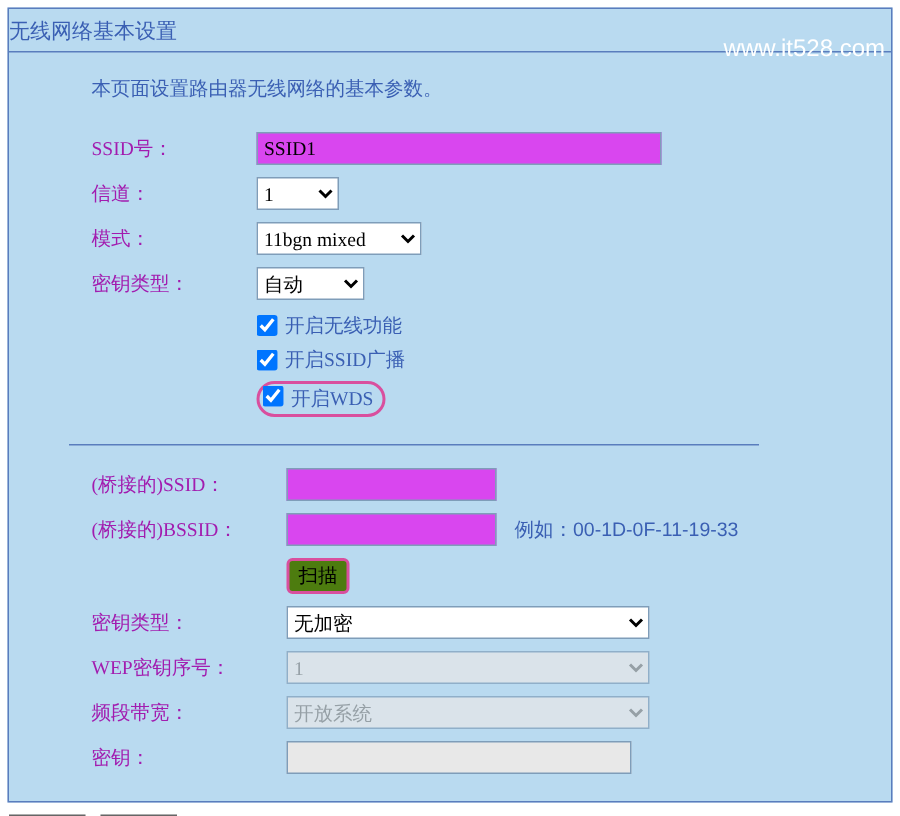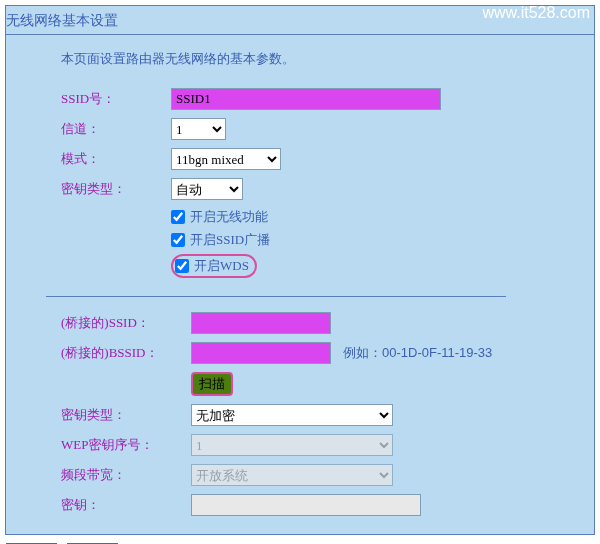--- a/index.html
+++ b/index.html
@@ -18,21 +18,21 @@
 }
 .panel-title {
   color: #3a5fb3;
   font-size: 14px;
   padding: 6px 10px 4px 0;
   border-bottom: 1px solid #5a7dbd;
 }
 .watermark {
   position: absolute;
   right: 10px;
-  top: 4px;
+  top: 24px;
   color: #fff;
   font-family: Arial, sans-serif;
   font-size: 16px;
   font-weight: normal;
 }
 .content {
   padding: 15px 30px 10px 55px;
 }
 .desc {
   color: #3a5fb3;
@@ -64,21 +64,21 @@
   height: 18px;
 }
 select {
   font-family: "SimSun", "宋体", serif;
   font-size: 13px;
   border: 1px solid #7f9db9;
   background: #fff;
   height: 22px;
 }
 select.wide {
-  width: 202px;
+  width: 242px;
 }
 select.w-channel {
   width: 55px;
 }
 select.w-mode {
   width: 110px;
 }
 select.w-band {
   width: 72px;
 }
@@ -95,21 +95,21 @@
 .chk-row input[type="checkbox"] {
   margin: 0 5px 0 0;
   width: 14px;
   height: 14px;
 }
 .chk-row span {
   color: #3a5fb3;
 }
 .wds-circle {
   display: inline-flex;
-  align-items: center;
+  align-items: flex-start;
   border: 2px solid #d94f9e;
   border-radius: 12px;
   padding: 1px 6px 1px 2px;
 }
 .sep {
   border: none;
   border-top: 1px solid #5a7dbd;
   margin: 18px 0 15px -15px;
   width: 460px;
 }

